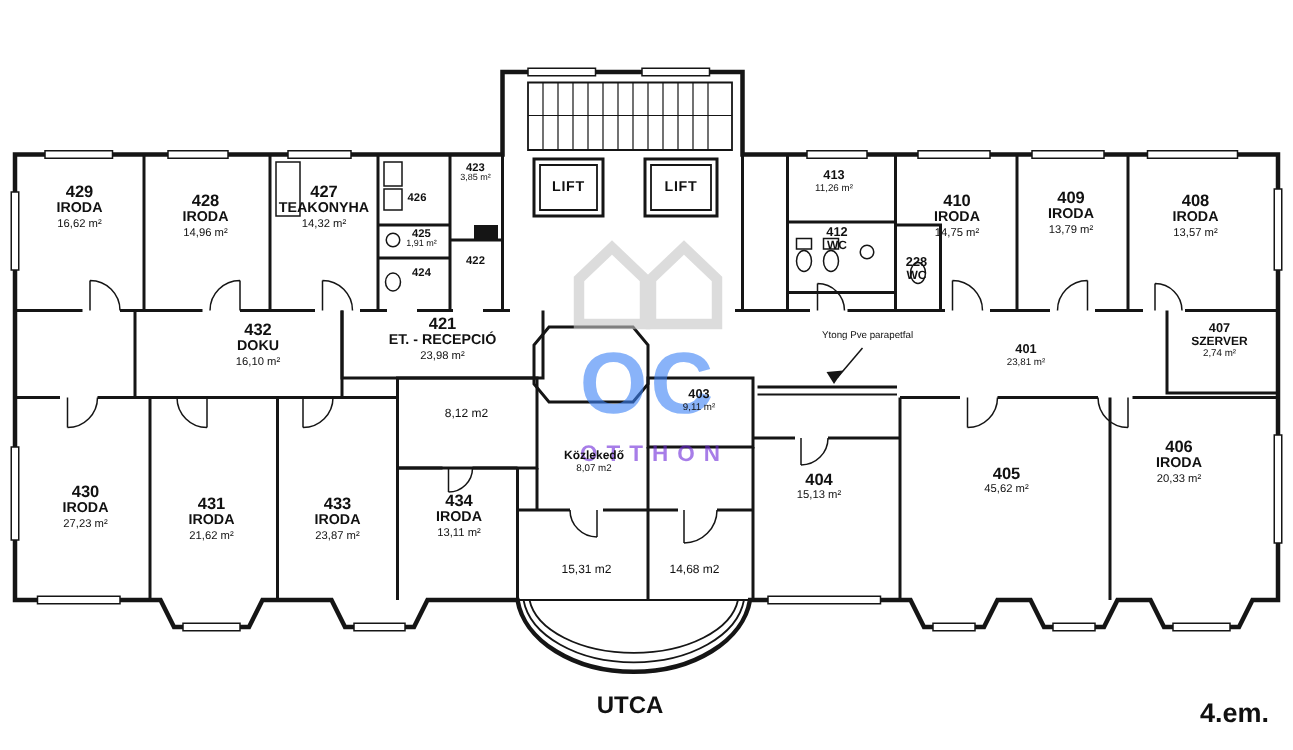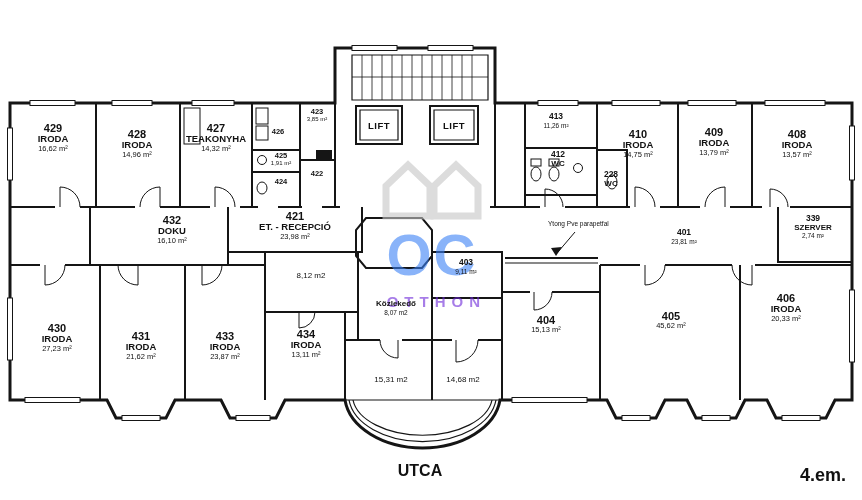--- a/index.html
+++ b/index.html
@@ -266,21 +266,21 @@
     <span class="num">409</span>
     <span class="typ">IRODA</span>
     <span class="area">13,79 m²</span>
   </div>
   <div class="lbl" style="left:797px;top:128px">
     <span class="num">408</span>
     <span class="typ">IRODA</span>
     <span class="area">13,57 m²</span>
   </div>
   <div class="lbl sm" style="left:813px;top:214px">
-    <span class="num">339</span>
+    <span class="num">407</span>
     <span class="typ">SZERVER</span>
     <span class="area">2,74 m²</span>
   </div>
   <div class="lbl sm" style="left:684px;top:228px">
     <span class="num">401</span>
     <span class="area">23,81 m²</span>
   </div>
   <div class="lbl sm" style="left:466px;top:258px">
     <span class="num">403</span>
     <span class="area">9,11 m²</span>

